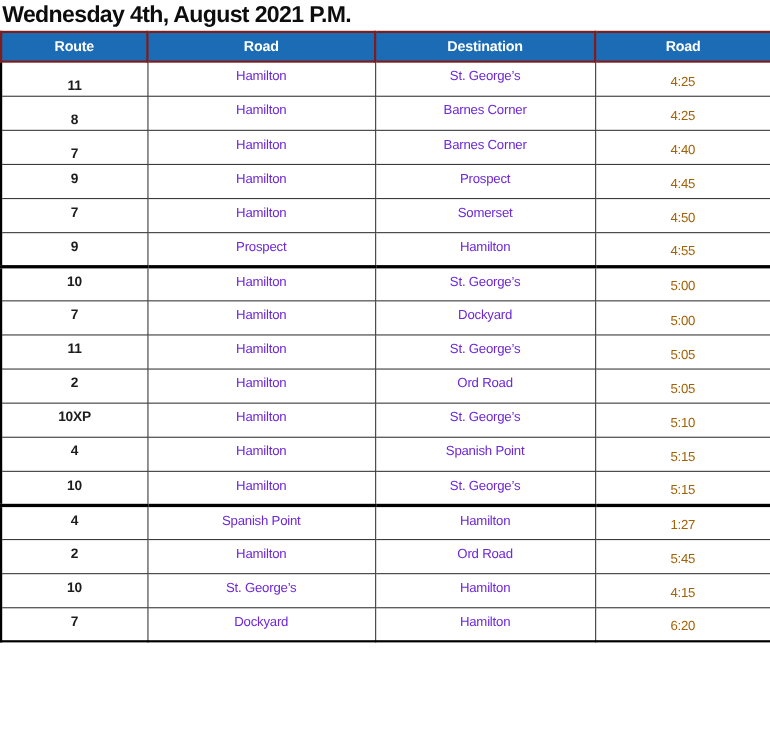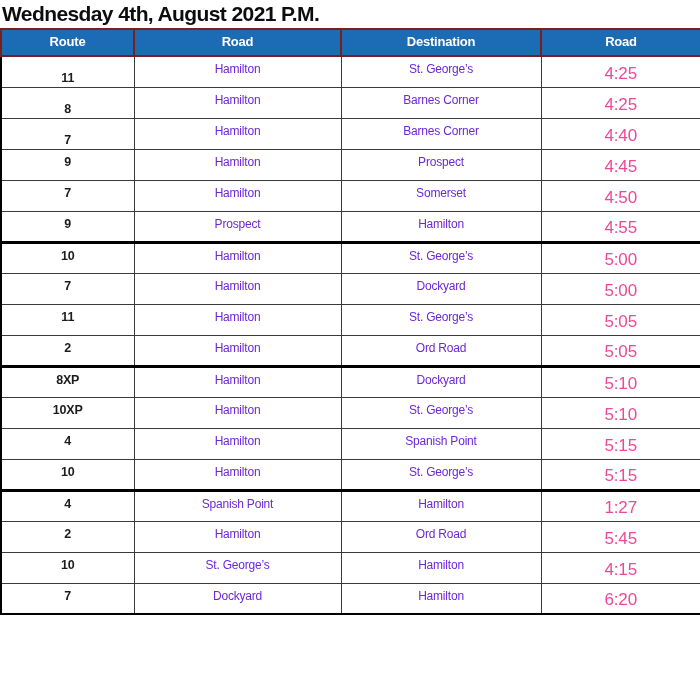--- a/index.html
+++ b/index.html
@@ -71,22 +71,22 @@
   tbody tr:nth-child(-n+3) td.route {
     padding-top: 14px;
   }
   td.from, td.dest {
     font-size: 12px;
     color: #6d28d9;
     vertical-align: top;
     padding-top: 5px;
   }
   td.time {
-    font-size: 17px;
-    color: #ec4899;
+    font-size: 12px;
+    color: #a16207;
     vertical-align: middle;
     padding-top: 4px;
   }
 </style>
 </head>
 <body>
 
 <div class="page">
   <h1 class="title">Wednesday 4th, August 2021 P.M.</h1>
 
@@ -170,26 +170,20 @@
     <td class="time">5:05</td>
   </tr>
 
   <tr>
     <td class="route">2</td>
     <td class="from">Hamilton</td>
     <td class="dest">Ord Road</td>
     <td class="time">5:05</td>
   </tr>
 
-  <tr class="group-start">
-    <td class="route">8XP</td>
-    <td class="from">Hamilton</td>
-    <td class="dest">Dockyard</td>
-    <td class="time">5:10</td>
-  </tr>
 
   <tr>
     <td class="route">10XP</td>
     <td class="from">Hamilton</td>
     <td class="dest">St. George’s</td>
     <td class="time">5:10</td>
   </tr>
 
   <tr>
     <td class="route">4</td>

